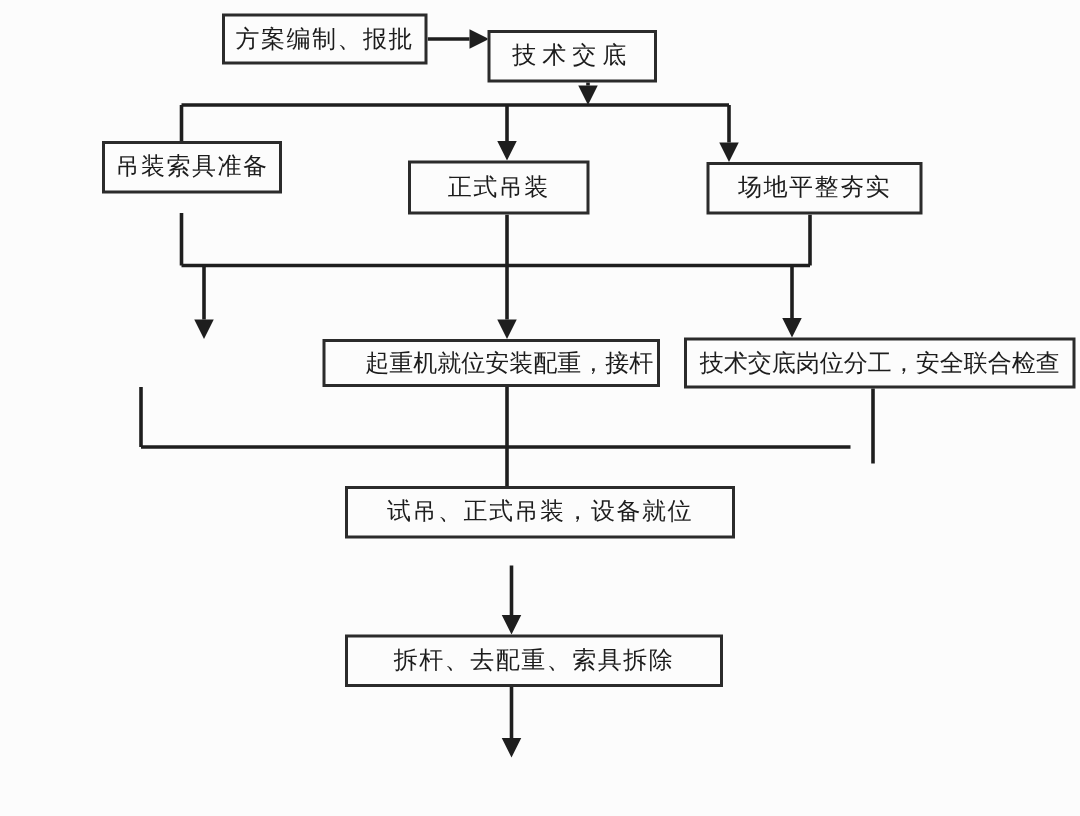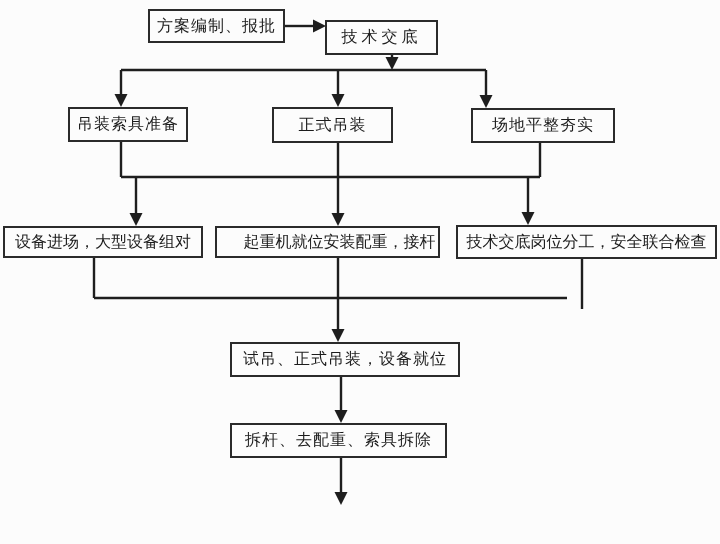--- a/index.html
+++ b/index.html
@@ -20,28 +20,28 @@
     box-sizing:border-box;
     border:2px solid #2b2b2b;
     background:#fcfcfc;
     display:flex;align-items:center;justify-content:center;
     font-size:16px;color:#1c1c1c;
     letter-spacing:1px;
     white-space:nowrap;
   }
   .n0{left:148px;top:9px;width:137px;height:34px;}
   .n1{left:325px;top:20px;width:113px;height:35px;letter-spacing:4px;}
-  .n2{left:68px;top:107px;width:120px;height:35px;}
+  .n2{left:68px;top:94px;width:120px;height:35px;}
   .n3{left:272px;top:107px;width:121px;height:36px;}
   .n4{left:471px;top:108px;width:144px;height:35px;}
   .n5{left:3px;top:226px;width:200px;height:32px;letter-spacing:0;}
   .n6{left:215px;top:226px;width:225px;height:32px;letter-spacing:0;padding-left:24px;}
   .n7{left:456px;top:225px;width:261px;height:34px;letter-spacing:0;font-family:Liberation Mono, monospace;}
-  .n8{left:230px;top:342px;width:230px;height:35px;}
-  .n9{left:230px;top:423px;width:217px;height:35px;}
+  .n8{left:230px;top:324px;width:260px;height:35px;}
+  .n9{left:230px;top:423px;width:252px;height:35px;}
   .n10{left:270px;top:505px;width:137px;height:35px;}
 </style>
 </head>
 <body>
 
 <div class="canvas">
 
   <svg class="connectors" viewBox="0 0 720 544" xmlns="http://www.w3.org/2000/svg">
 
     <g>
@@ -115,23 +115,20 @@
   </div>
   <div class="node n2">
     <span>吊装索具准备</span>
   </div>
   <div class="node n3">
     <span>正式吊装</span>
   </div>
   <div class="node n4">
     <span>场地平整夯实</span>
   </div>
-  <div class="node n5">
-    <span>设备进场，大型设备组对</span>
-  </div>
   <div class="node n6">
     <span>起重机就位安装配重，接杆</span>
   </div>
   <div class="node n7">
     <span>技术交底岗位分工，安全联合检查</span>
   </div>
   <div class="node n8">
     <span>试吊、正式吊装，设备就位</span>
   </div>
   <div class="node n9">

